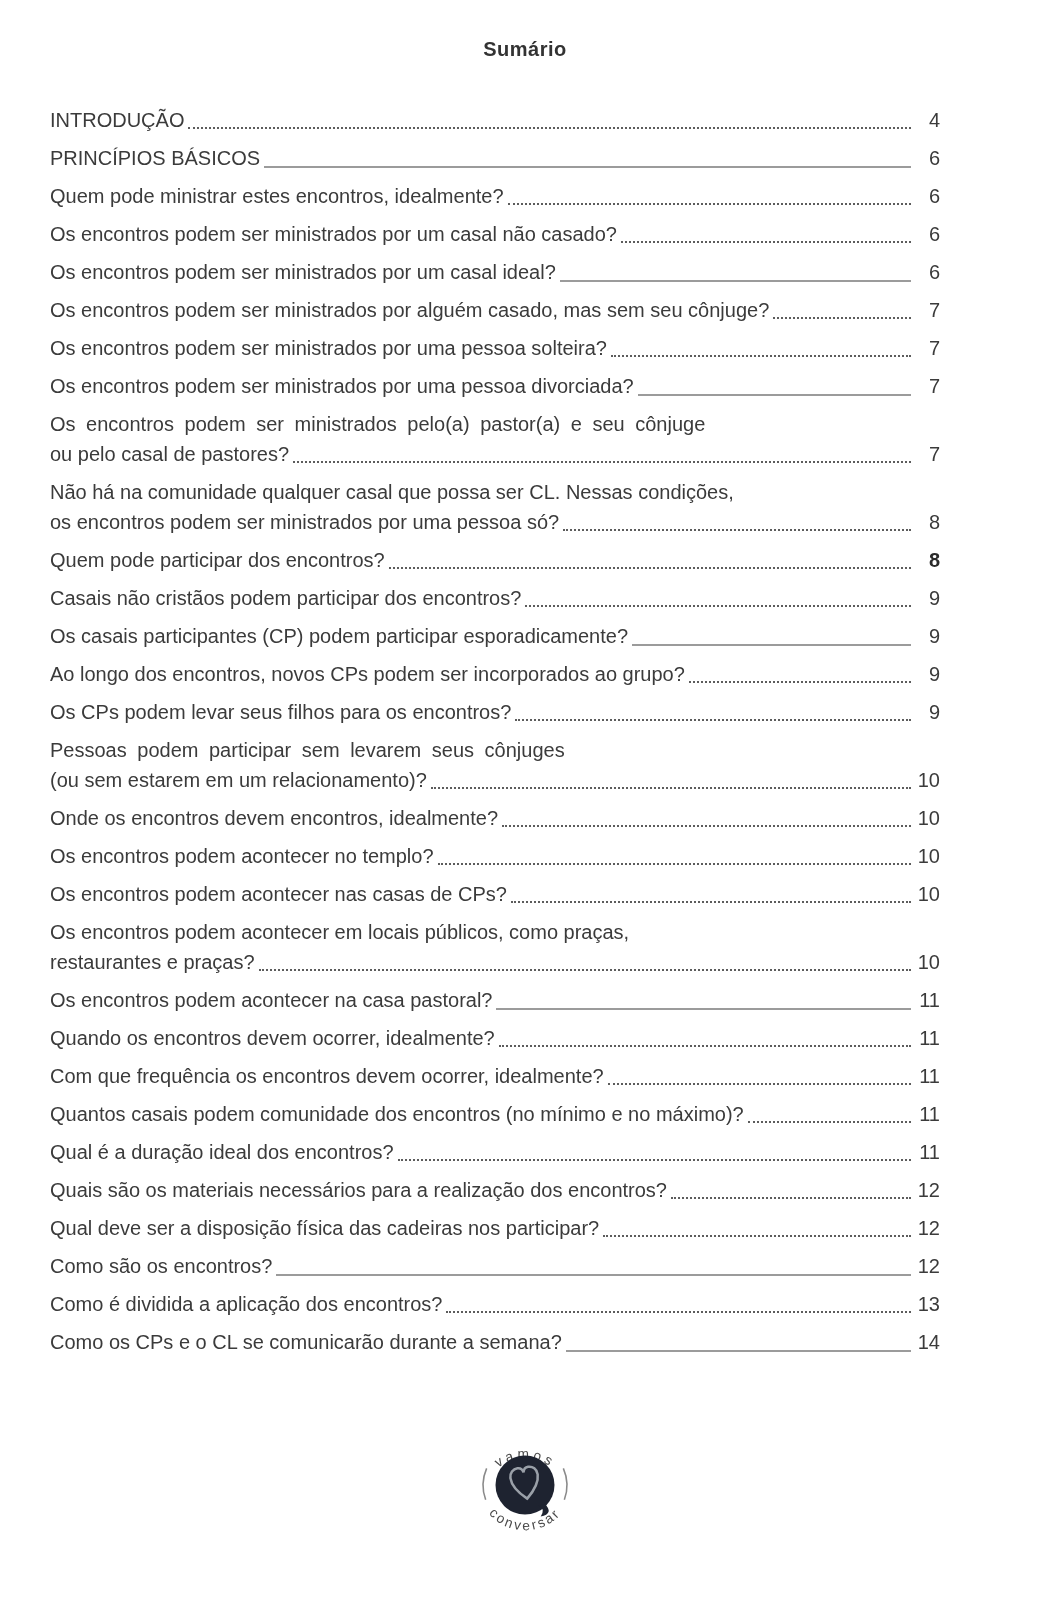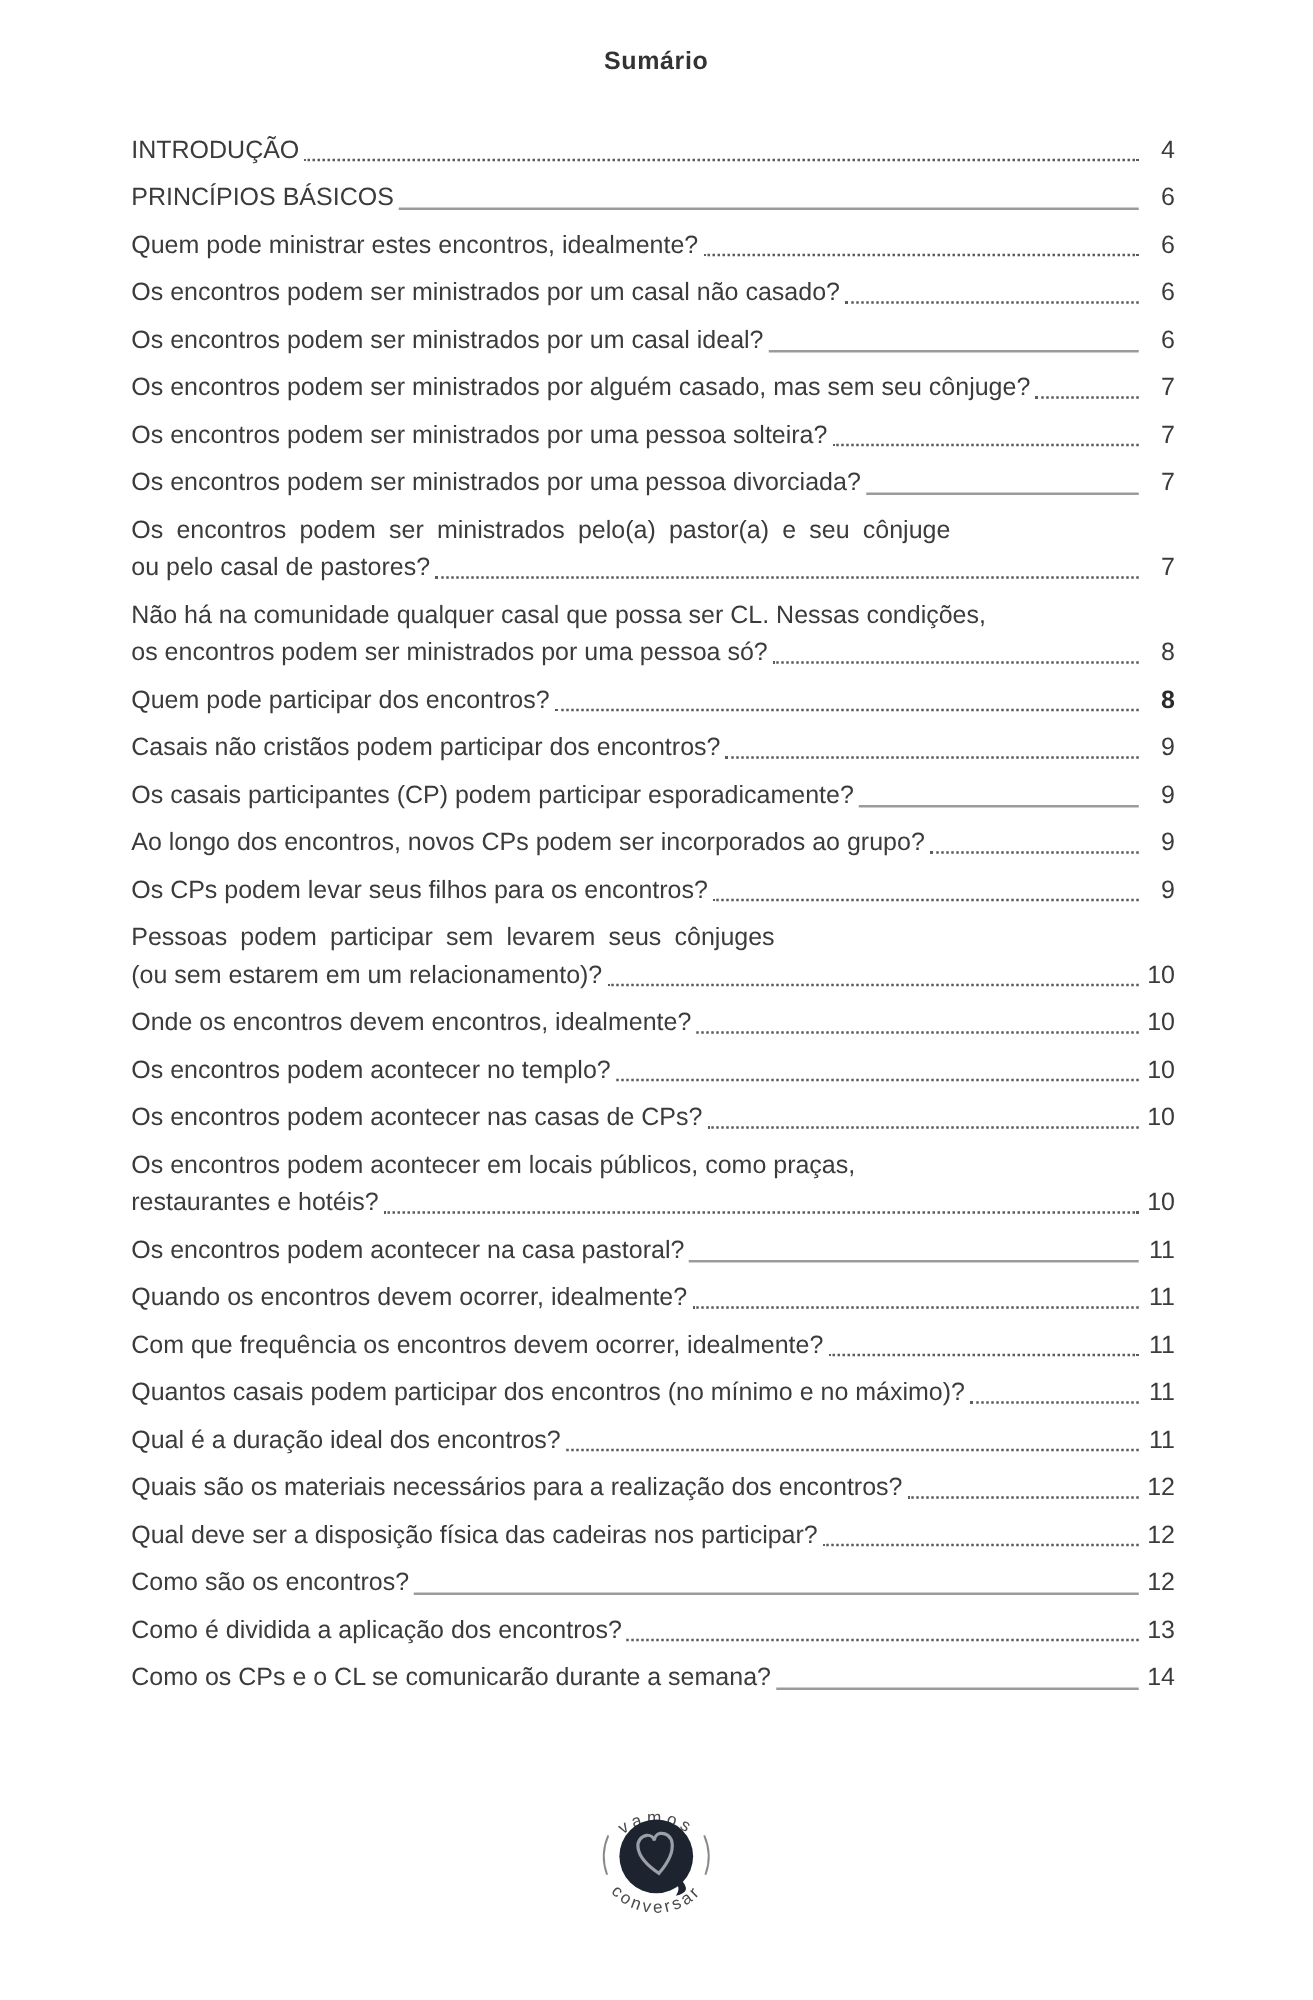--- a/index.html
+++ b/index.html
@@ -18,21 +18,21 @@
   .doc-title {
     margin: 0;
     padding-top: 38px;
     text-align: center;
     font-size: 20px;
     font-weight: bold;
     color: #333333;
     letter-spacing: 0.5px;
   }
   .toc {
-    margin: 44px 110px 0 105px; 
+    margin: 44px 110px 0 50px; 
     color: #3b3b3b;
     font-size: 20px;
     line-height: 30px;
   }
   .toc-entry {
     margin-bottom: 8px;
   }
   .pre-line {
     white-space: nowrap;
   }
@@ -251,21 +251,21 @@
       <div class="entry-row">
         <span class="entry-text">Os encontros podem acontecer nas casas de CPs?</span>
         <span class="leader leader-dots"></span>
         <span class="page-num">10</span>
       </div>
     </div>
 
     <div class="toc-entry">
       <div class="pre-line">Os encontros podem acontecer em locais públicos, como praças,</div>
       <div class="entry-row">
-        <span class="entry-text">restaurantes e hotéis?</span>
+        <span class="entry-text">restaurantes e praças?</span>
         <span class="leader leader-dots"></span>
         <span class="page-num">10</span>
       </div>
     </div>
 
     <div class="toc-entry">
 
       <div class="entry-row">
         <span class="entry-text">Os encontros podem acontecer na casa pastoral?</span>
         <span class="leader leader-line"></span>
@@ -287,21 +287,21 @@
       <div class="entry-row">
         <span class="entry-text">Com que frequência os encontros devem ocorrer, idealmente?</span>
         <span class="leader leader-dots"></span>
         <span class="page-num">11</span>
       </div>
     </div>
 
     <div class="toc-entry">
 
       <div class="entry-row">
-        <span class="entry-text">Quantos casais podem participar dos encontros (no mínimo e no máximo)?</span>
+        <span class="entry-text">Quantos casais podem comunidade dos encontros (no mínimo e no máximo)?</span>
         <span class="leader leader-dots"></span>
         <span class="page-num">11</span>
       </div>
     </div>
 
     <div class="toc-entry">
 
       <div class="entry-row">
         <span class="entry-text">Qual é a duração ideal dos encontros?</span>
         <span class="leader leader-dots"></span>

